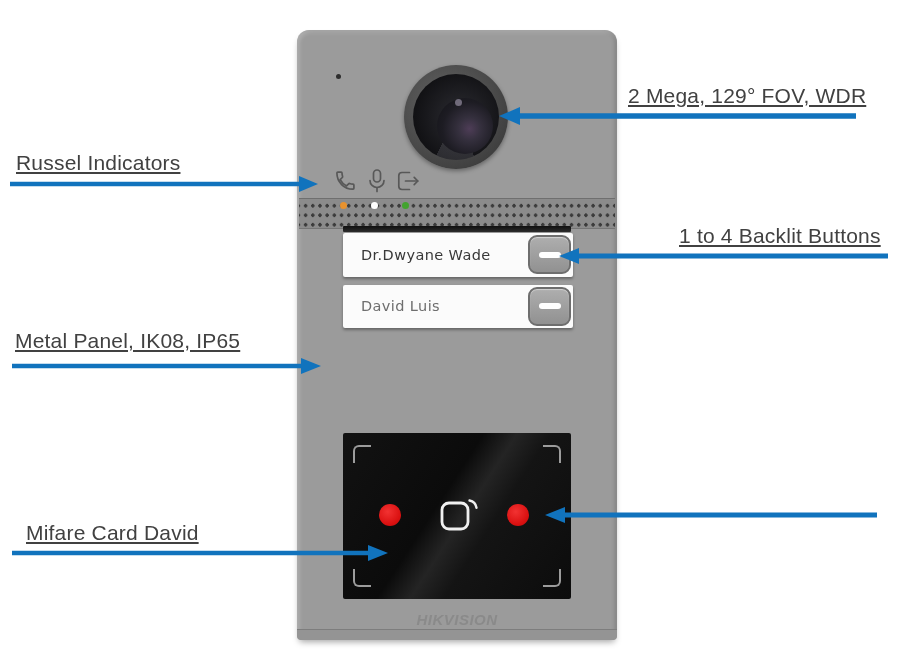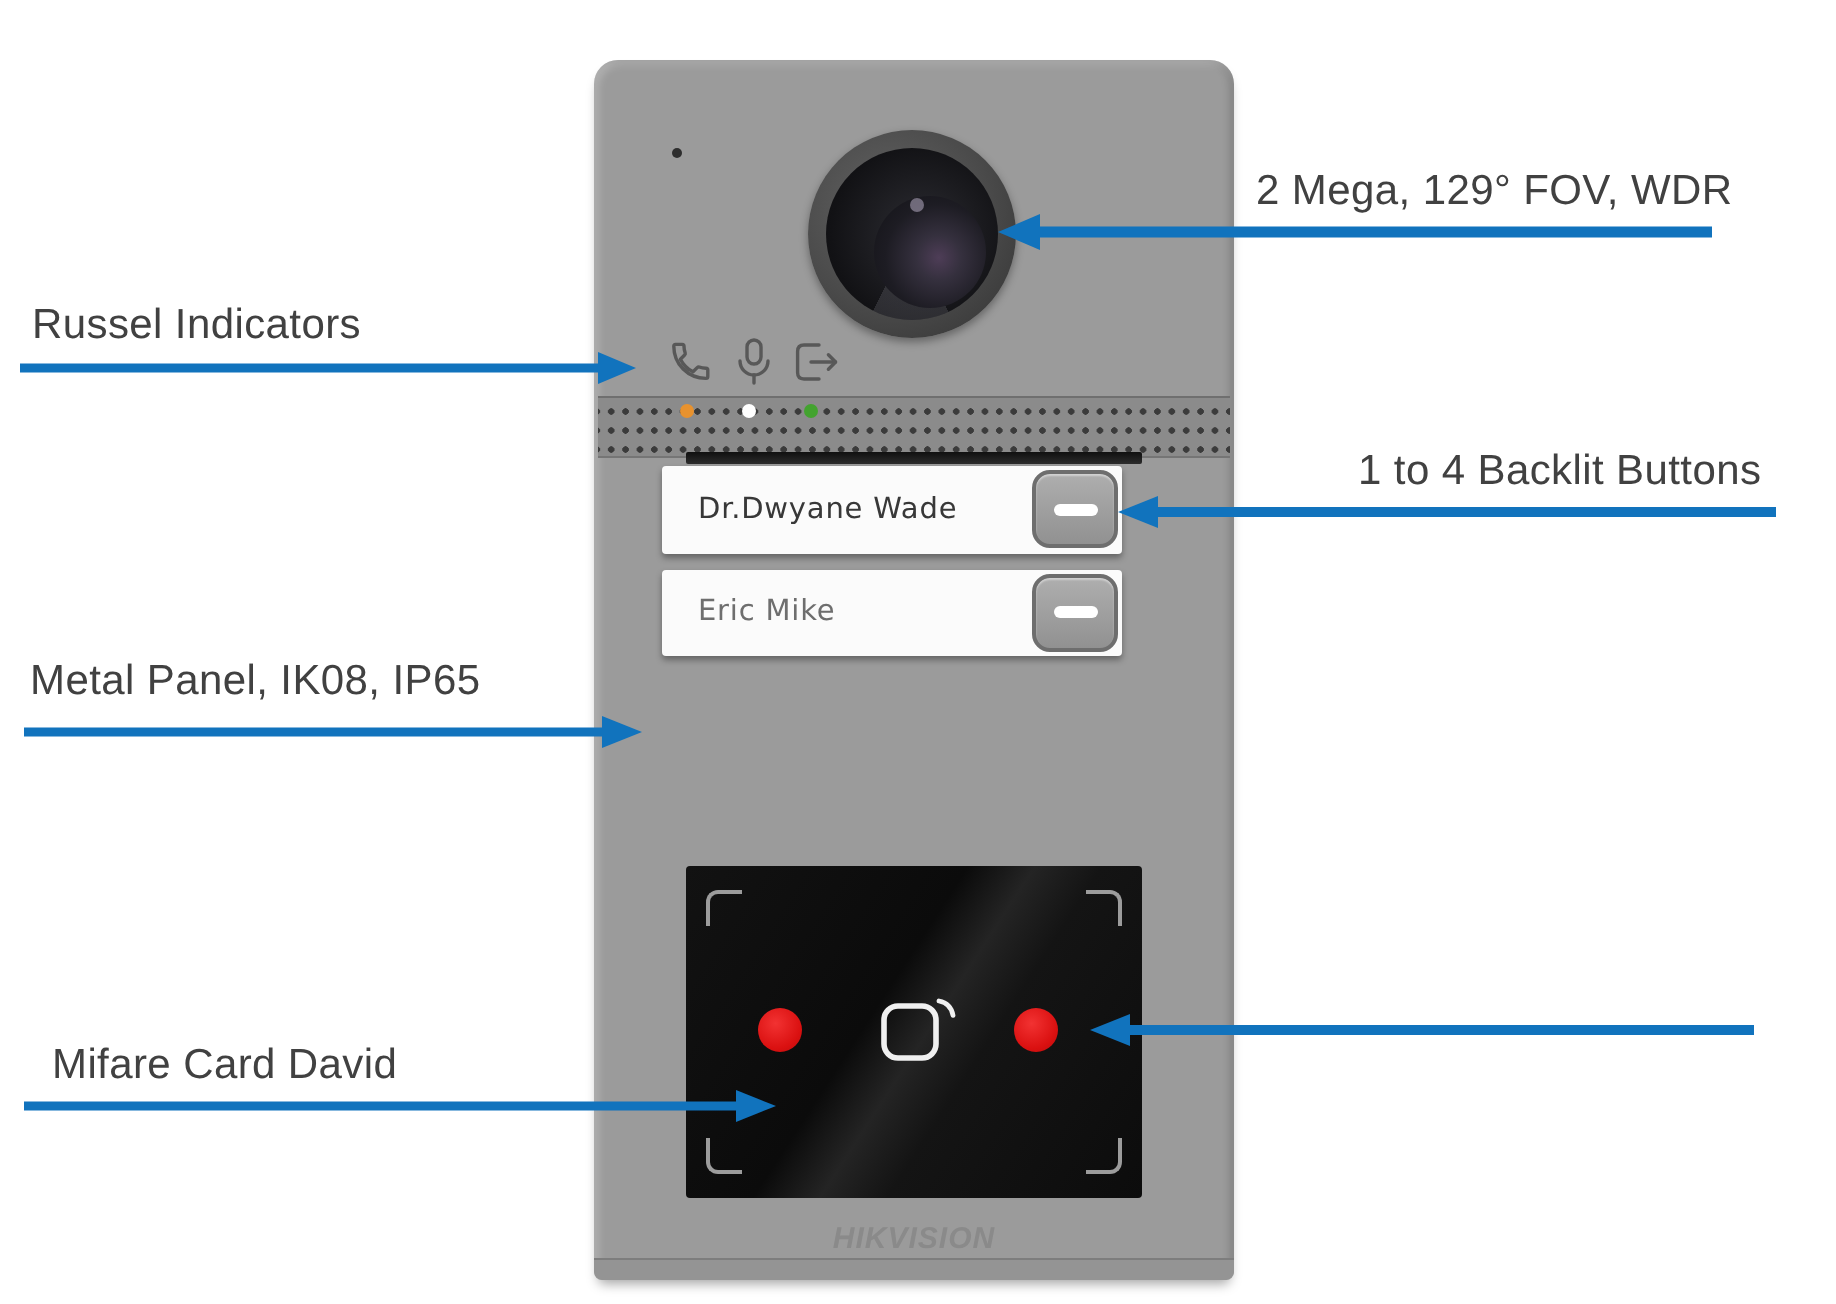--- a/index.html
+++ b/index.html
@@ -5,21 +5,21 @@
   * { margin:0; padding:0; box-sizing:border-box; }
   html,body { background:#ffffff; }
   .stage {
     position:relative; width:918px; height:652px; background:#ffffff;
     font-family:"Liberation Sans", sans-serif; overflow:hidden;
   }
 
   
   .callout-label {
     position:absolute; white-space:nowrap; font-size:21px; line-height:1.15;
-    color:#414141; letter-spacing:.2px; z-index:30;
+    color:#414141; letter-spacing:.2px; z-index:30;text-decoration:underline;
   }
   .lbl-camera  { left:628px; top:84px; }
   .lbl-status  { left:16px;  top:151px; }
   .lbl-buttons { left:679px; top:224px; }
   .lbl-metal   { left:15px;  top:329px; }
   .lbl-ir      { left:722px; top:481px; }
   .lbl-mifare  { left:26px;  top:521px; }
 
   .overlay { position:absolute; left:0; top:0; z-index:20; pointer-events:none; }
   .arrow-line { stroke:#1173bd; }
@@ -62,21 +62,21 @@
     background-color:#8b8b8b;
     background-image:radial-gradient(circle, #3b3b3b 1.5px, rgba(0,0,0,0) 1.7px);
     background-size:7.2px 9.5px; background-position:3px 2px;
     border-top:1px solid #6f6f6f; border-bottom:1px solid #757575; }
   .led { position:absolute; top:3px; width:7px; height:7px; border-radius:50%; }
   .led-1 { left:41px; } .led-2 { left:72px; } .led-3 { left:103px; }
 
   .name-slot-shadow { position:absolute; left:46px; top:196px; width:228px; height:6px;
     background:linear-gradient(#101010,#2c2c2c); border-radius:1px; }
 
-  .names { position:absolute; left:34px; top:203px; width:230px;
+  .names { position:absolute; left:46px; top:203px; width:230px;
     display:flex; flex-direction:column; gap:8px; }
   .name-card { position:relative; height:43.5px; background:#fbfbfb; border-radius:2px;
     box-shadow:0 2px 3px rgba(0,0,0,.35); display:flex; align-items:center; }
   .name-text { margin-left:18px; font-family:"DejaVu Sans", sans-serif;
     font-size:14.5px; letter-spacing:.4px; color:#6e6e6e; }
   .name-card:nth-child(1) .name-text, .name-card:nth-child(4) .name-text { color:#383838; }
   .call-btn { position:absolute; right:2px; top:2px; width:43px; height:39px;
     border-radius:9px; background:linear-gradient(180deg,#aeaeae,#919191);
     border:2px solid #6e6e6e; box-shadow:inset 0 1px 1px rgba(255,255,255,.45); }
   .call-btn-bar { position:absolute; left:50%; top:50%; width:22px; height:6px;
@@ -174,21 +174,21 @@
     <div class="name-slot-shadow"></div>
 
     <div class="names">
       <div class="name-card">
         <span class="name-text">Dr.Dwyane Wade</span>
         <span class="call-btn">
             <span class="call-btn-bar"></span>
           </span>
       </div>
       <div class="name-card">
-        <span class="name-text">Eric Mike</span>
+        <span class="name-text">David Luis</span>
         <span class="call-btn">
             <span class="call-btn-bar"></span>
           </span>
       </div>
     </div>
 
     <div class="reader">
       <span class="bracket bracket-tl"></span>
       <span class="bracket bracket-tr"></span>
       <span class="bracket bracket-bl"></span>

